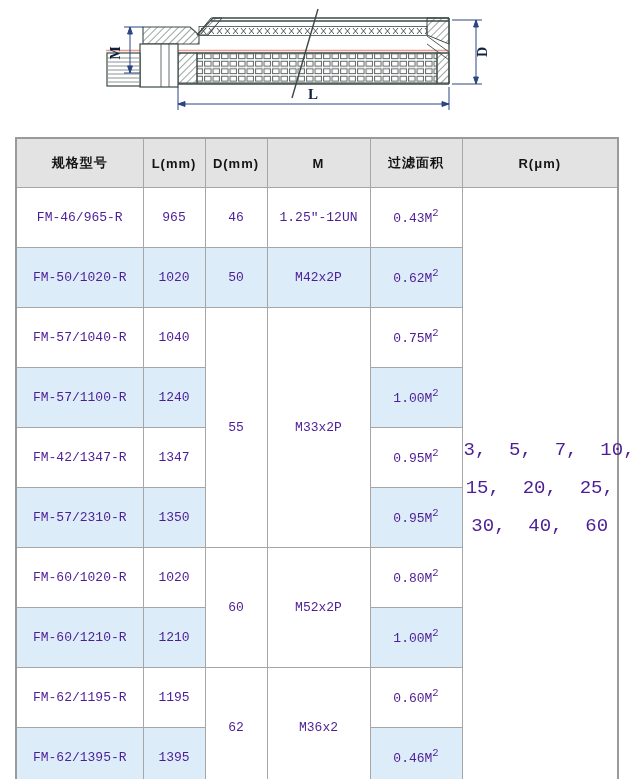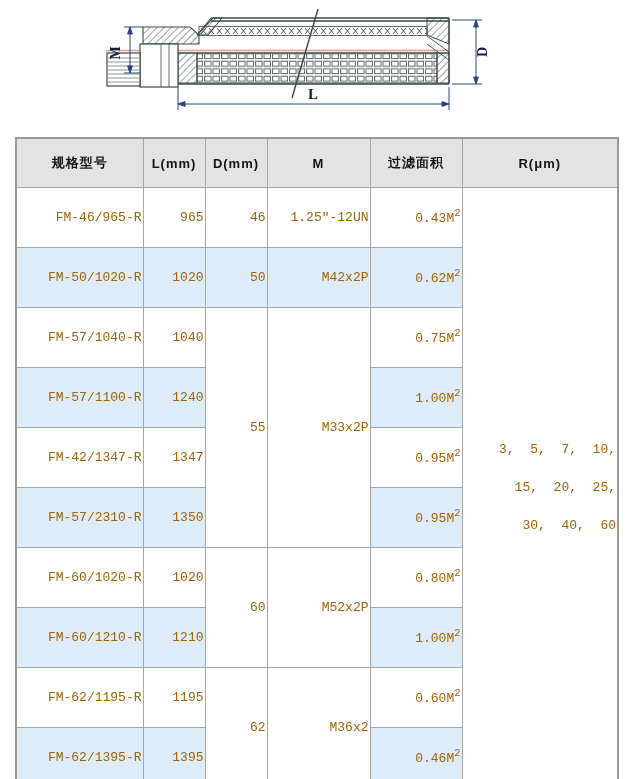--- a/index.html
+++ b/index.html
@@ -15,28 +15,28 @@
     border-collapse:collapse;table-layout:fixed;
     border:2px solid #9a9a9a;
   }
   table.spec th{
     height:46px;background:#e3e3e3;border:1px solid #a6a6a6;
     font-weight:bold;font-size:13px;color:#141414;letter-spacing:1px;
     font-family:"Liberation Sans", sans-serif;text-align:center;vertical-align:middle;
   }
   table.spec td{
     height:57px;border:1px solid #a6a6a6;background:#ffffff;
-    text-align:right;vertical-align:middle;
+    text-align:center;vertical-align:middle;
     font-family:"Liberation Mono","DejaVu Sans Mono", monospace;
-    font-size:13px;color:#a16207;
+    font-size:13px;color:#4c1d95;
   }
   table.spec tr.blue td{background:#dcedf9;}
   table.spec td.merged{background:#ffffff;}
   td .sq{font-size:10.5px;position:relative;top:-1px;}
-  td.rcell div{line-height:38px;white-space:pre;font-size:13px;}
+  td.rcell div{line-height:38px;white-space:pre;font-size:19px;}
 </style>
 </head>
 <body>
 
 <svg class="drawing" width="634" height="132" viewBox="0 0 634 132">
   <defs>
     <pattern id="hatch" width="5" height="5" patternUnits="userSpaceOnUse" patternTransform="rotate(45)">
       <line x1="0" y1="0" x2="0" y2="5" stroke="#3c4a47" stroke-width="1"></line>
     </pattern>
     <pattern id="xpat" width="8" height="9" patternUnits="userSpaceOnUse">

